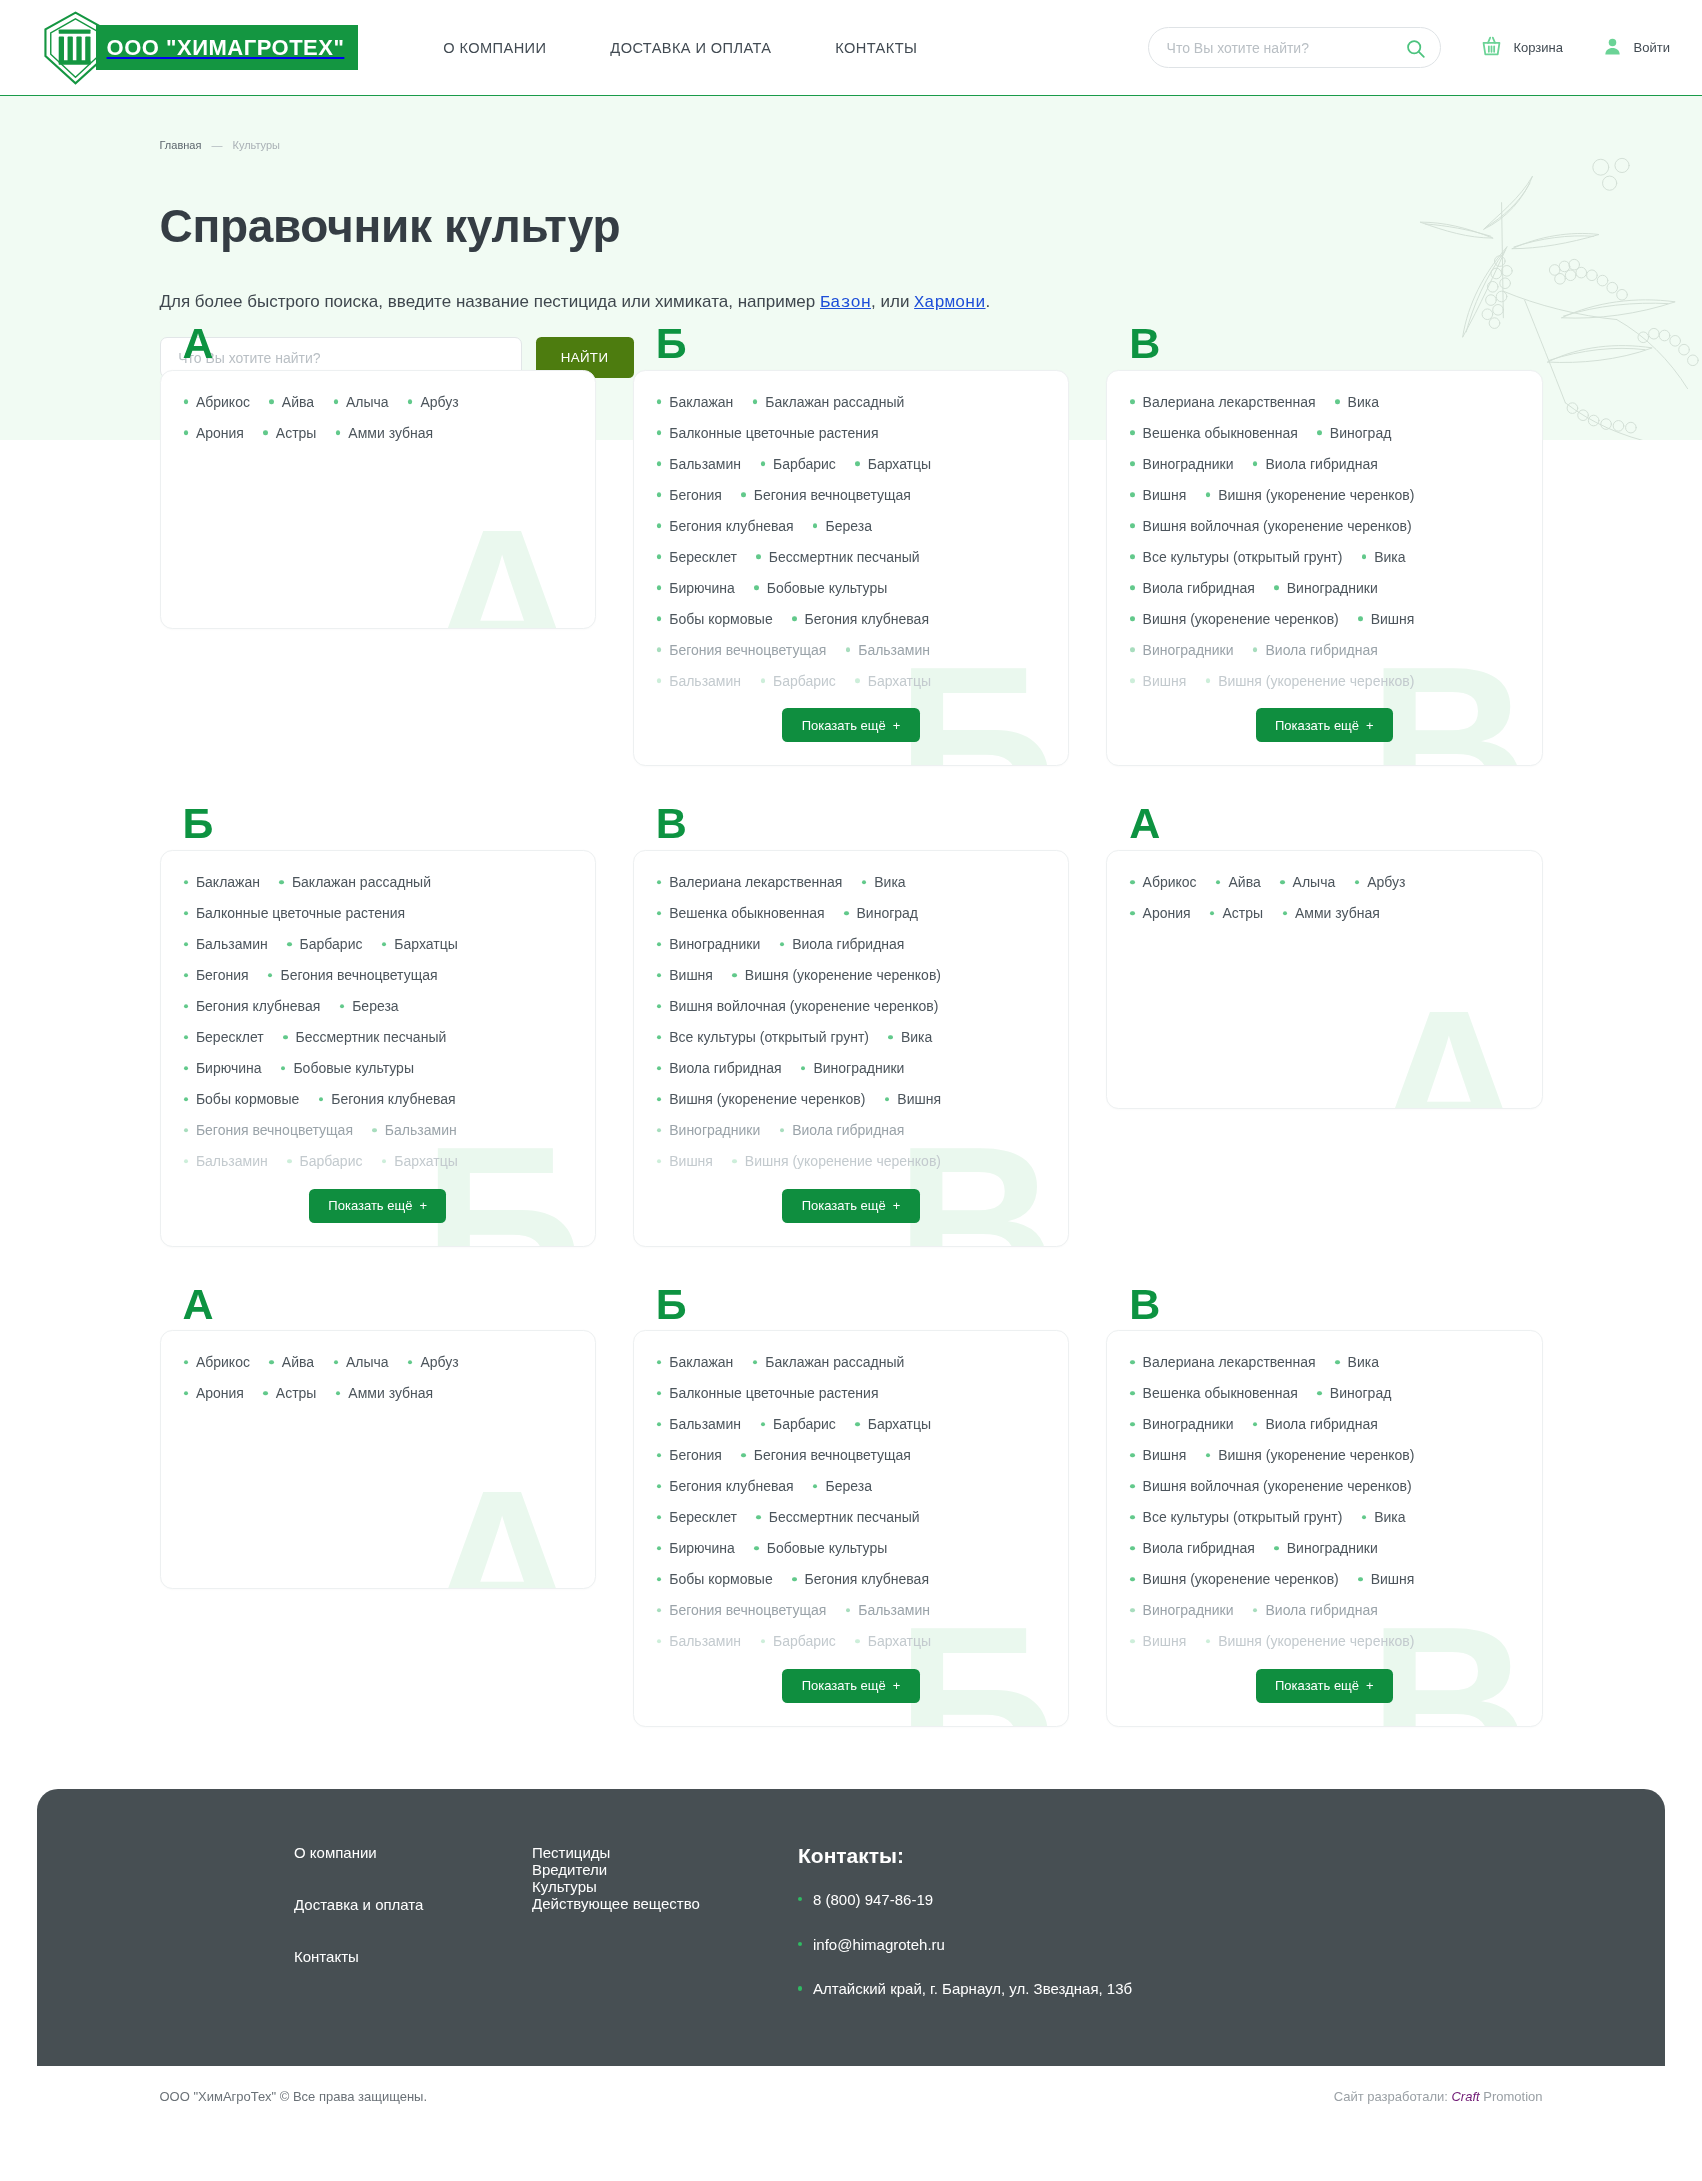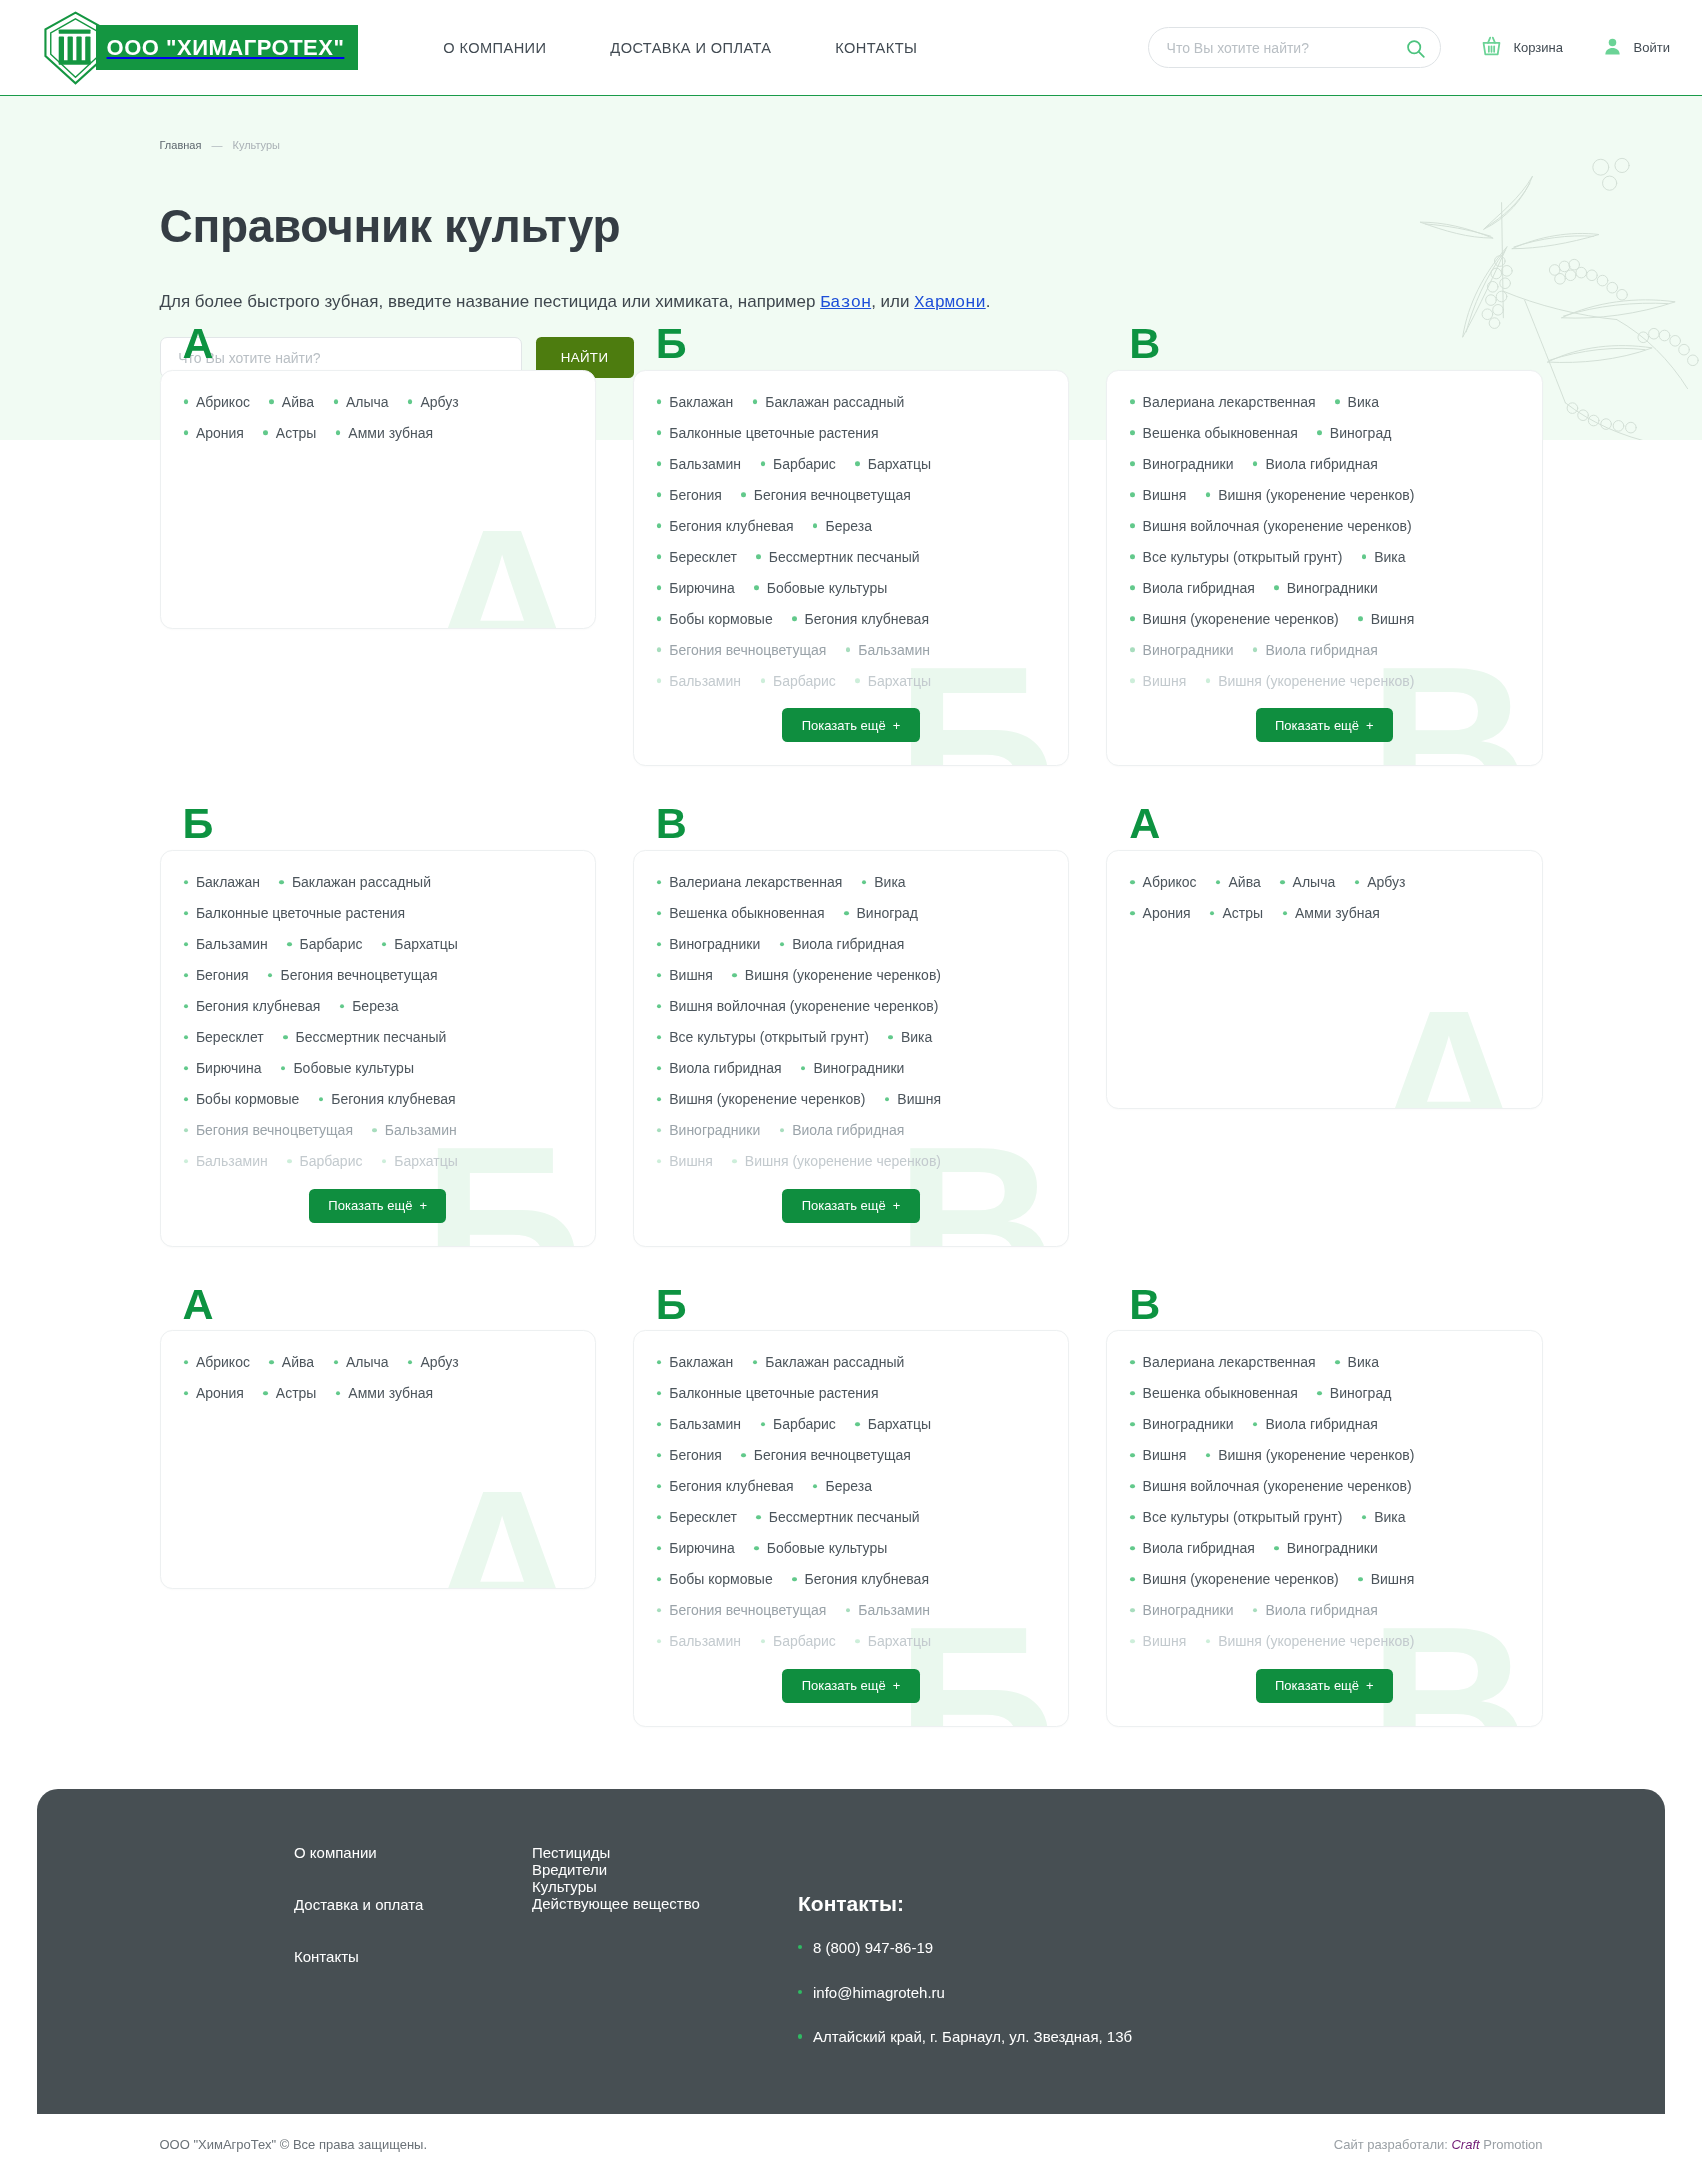--- a/index.html
+++ b/index.html
@@ -164,21 +164,21 @@
   
   .footer-outer { padding: 0 37px; }
   .footer {
     background: #474f53; border-radius: 21px 21px 0 0;
     padding: 55px 80px 66px 257px;
     display: flex; align-items: flex-start;
   }
   .f-col { display: flex; flex-direction: column; }
   .f-col.links1 { width: 238px; gap: 35px; }
   .f-col.links2 { width: 266px; }
-  .f-col.contacts { width: 346px; margin-top: 48px; }
+  .f-col.contacts { width: 346px; }
   .f-col.social { width: 293px; }
   .footer a.f-link {
     color: #ffffff; text-decoration: none; font-size: 15px;
   }
   .f-title {
     color: #ffffff; font-size: 21px; font-weight: 700; margin-bottom: 21px;
   }
   .f-title.two-line { line-height: 1.3; }
   .c-item { display: flex; align-items: flex-start; gap: 10.6px; margin-bottom: 23px; }
   .c-item:last-child { margin-bottom: 0; }
@@ -337,21 +337,21 @@
   <div class="wrap">
     <div class="breadcrumb">
       <a href="#">Главная</a>
       <span class="sep">—</span>
       <span class="cur">Культуры</span>
     </div>
 
     <h1 class="page-title">Справочник культур</h1>
 
     <p class="hero-desc">
-      <span>Для более быстрого зубная, введите название пестицида или химиката, например </span><a href="#">Базон</a><span>, или </span><a href="#">Хармони</a><span>.</span>
+      <span>Для более быстрого поиска, введите название пестицида или химиката, например </span><a href="#">Базон</a><span>, или </span><a href="#">Хармони</a><span>.</span>
     </p>
 
     <div class="hero-form">
       <div class="field">
         <input type="text" placeholder="Что Вы хотите найти?" style="">
       </div>
       <button class="btn-find" type="button">НАЙТИ</button>
     </div>
   </div>
 </section>

